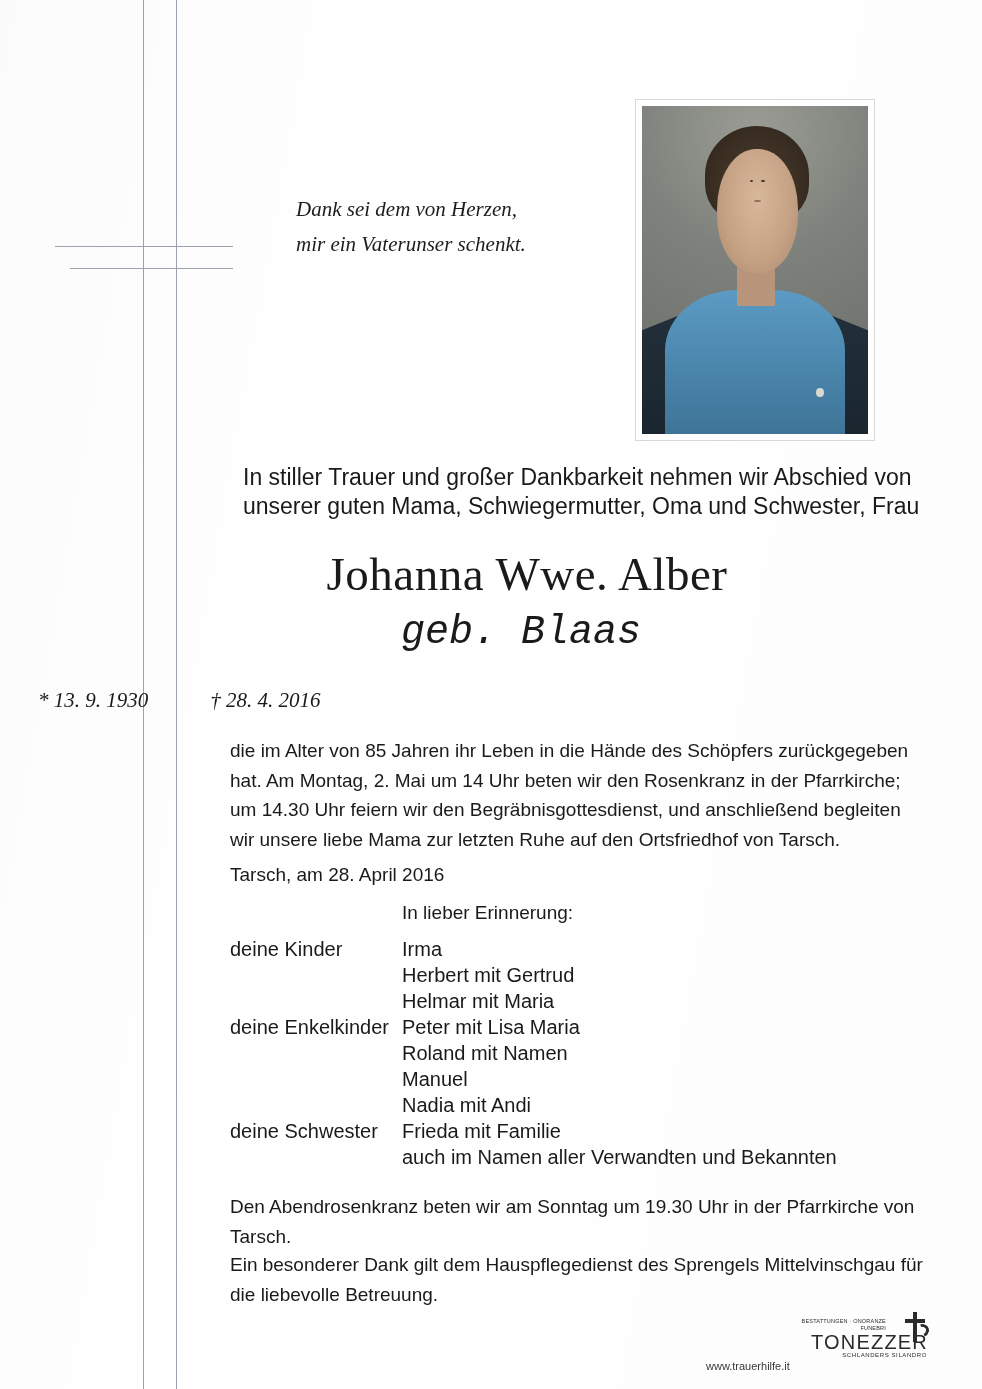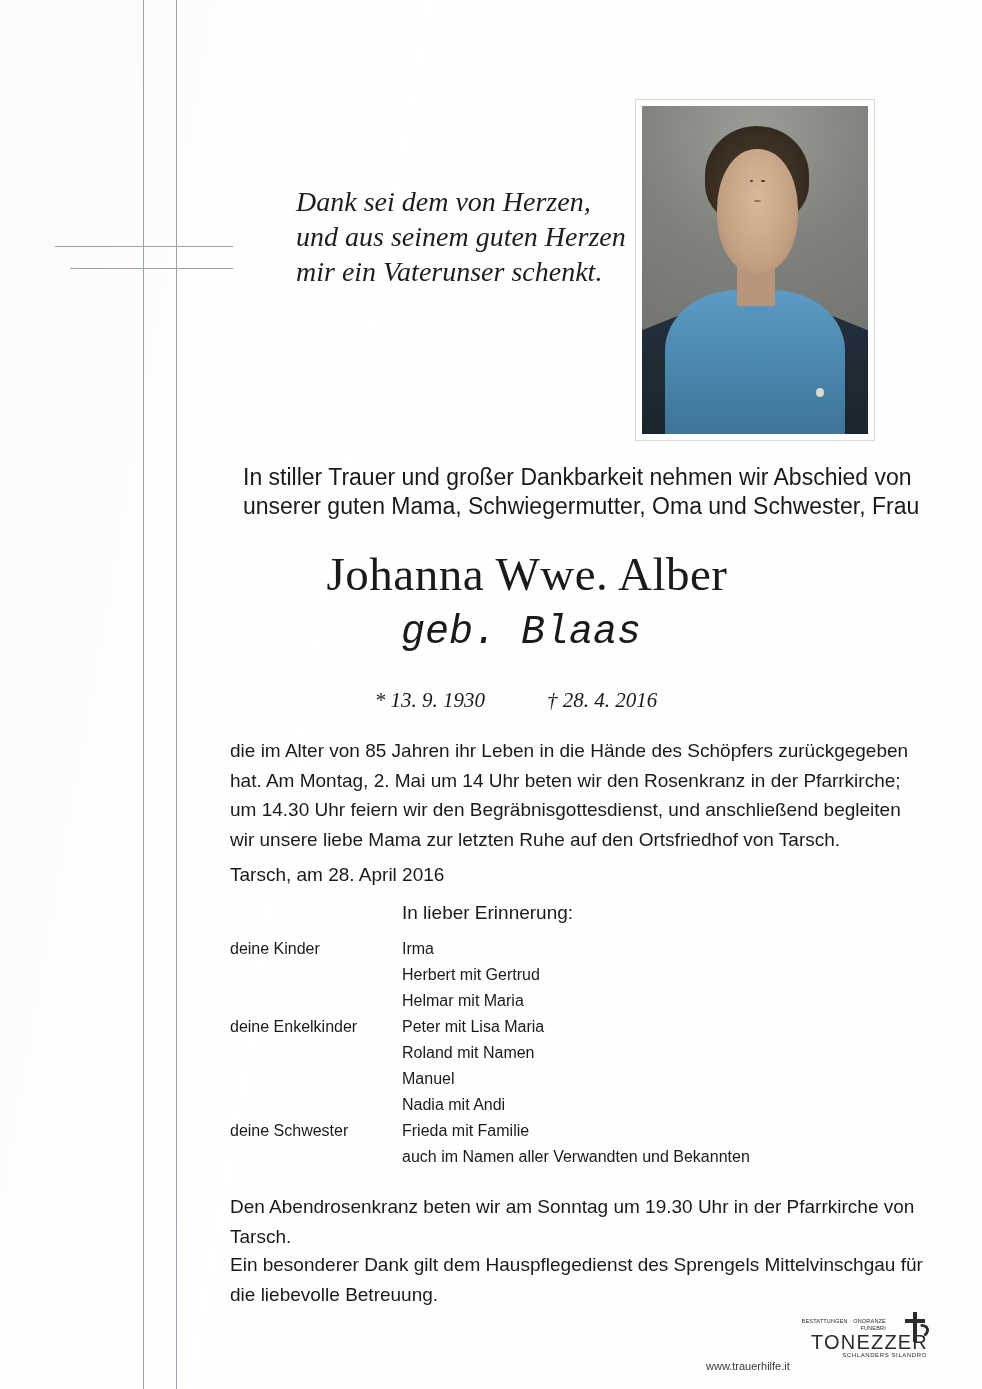--- a/index.html
+++ b/index.html
@@ -43,25 +43,25 @@
   .cross-h2 {
     position: absolute;
     left: 70px; top: 268px; width: 163px; height: 1px;
     background: #9aa3ad;
   }
 
   
   .verse {
     position: absolute;
     left: 296px;
-    top: 184px;
+    top: 192px;
     width: 330px;
     font-family: "Liberation Serif", serif;
     font-style: italic;
-    font-size: 28px;
+    font-size: 21px;
     line-height: 35px;
     color: #1d1d1d;
   }
   .verse div { white-space: nowrap; }
 
   
   .portrait-frame {
     position: absolute;
     left: 636px;
     top: 100px;
@@ -172,25 +172,24 @@
     font-family: Liberation Mono, monospace;
     font-style: italic;
     font-size: 40px;
     line-height: 46px;
     padding-left: 60px;
   }
   .dates {
     position: absolute;
     left: 0; right: 0;
     top: 688px;
-    text-align: center;
     font-family: "Liberation Serif", serif;
     font-style: italic;
     font-size: 21px;
-    padding-left: 50px;
+    padding-left: 38px;
   }
   .dates .d-birth { margin-right: 62px; }
 
   .paragraph {
     position: absolute;
     left: 230px;
     width: 700px;
     font-size: 19px;
     line-height: 29.5px;
   }
@@ -202,21 +201,21 @@
     position: absolute;
     left: 402px;
     top: 902px;
     font-size: 19px;
   }
   .family {
     position: absolute;
     left: 230px;
     top: 936px;
     width: 700px;
-    font-size: 16px;
+    font-size: 20px;
     line-height: 26px;
   }
   .family table { border-collapse: collapse; }
   .family td {
     padding: 0;
     height: 26px;
     vertical-align: top;
     white-space: nowrap;
   }
   .col-rel { width: 172px; }
@@ -291,21 +290,20 @@
 
 <div class="page">
 
   <div class="cross-v1"></div>
   <div class="cross-v2"></div>
   <div class="cross-h1"></div>
   <div class="cross-h2"></div>
 
   <div class="verse">
     <div>Dank sei dem von Herzen,</div>
-    <div>und aus seinem guten Herzen</div>
     <div>mir ein Vaterunser schenkt.</div>
   </div>
 
   <div class="portrait-frame">
     <div class="portrait">
       <div class="p-bg"></div>
       <div class="p-jacket"></div>
       <div class="p-collar"></div>
       <div class="p-neck"></div>
       <div class="p-hair"></div>

